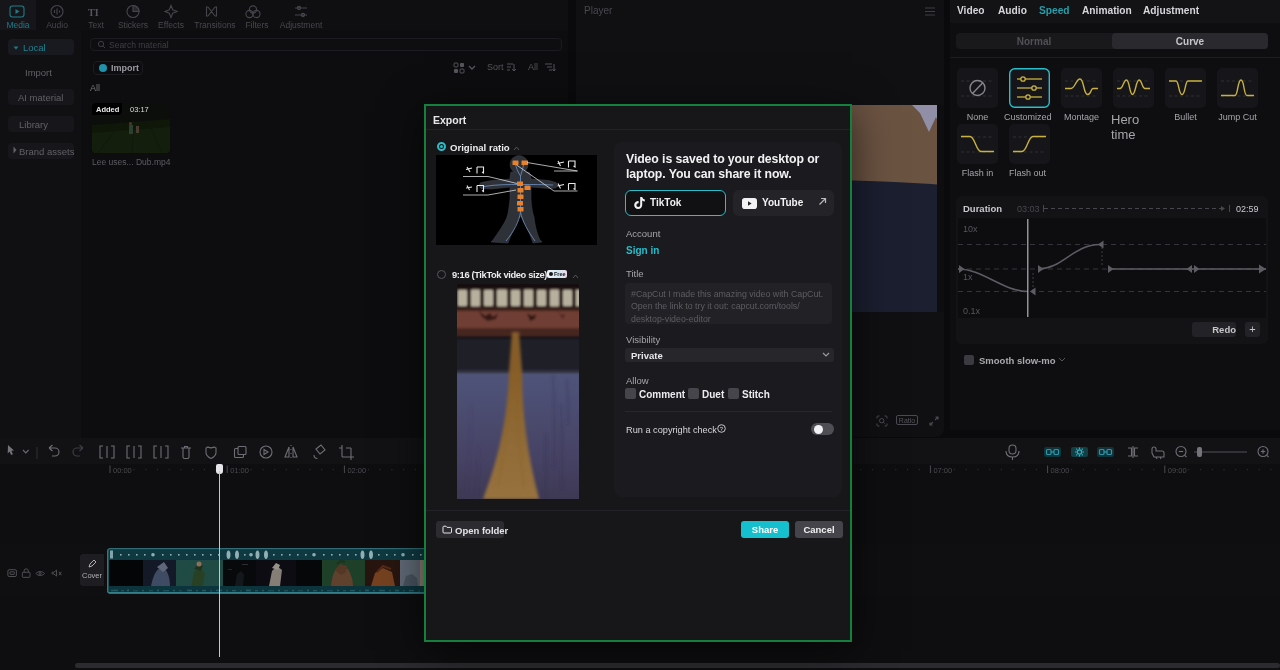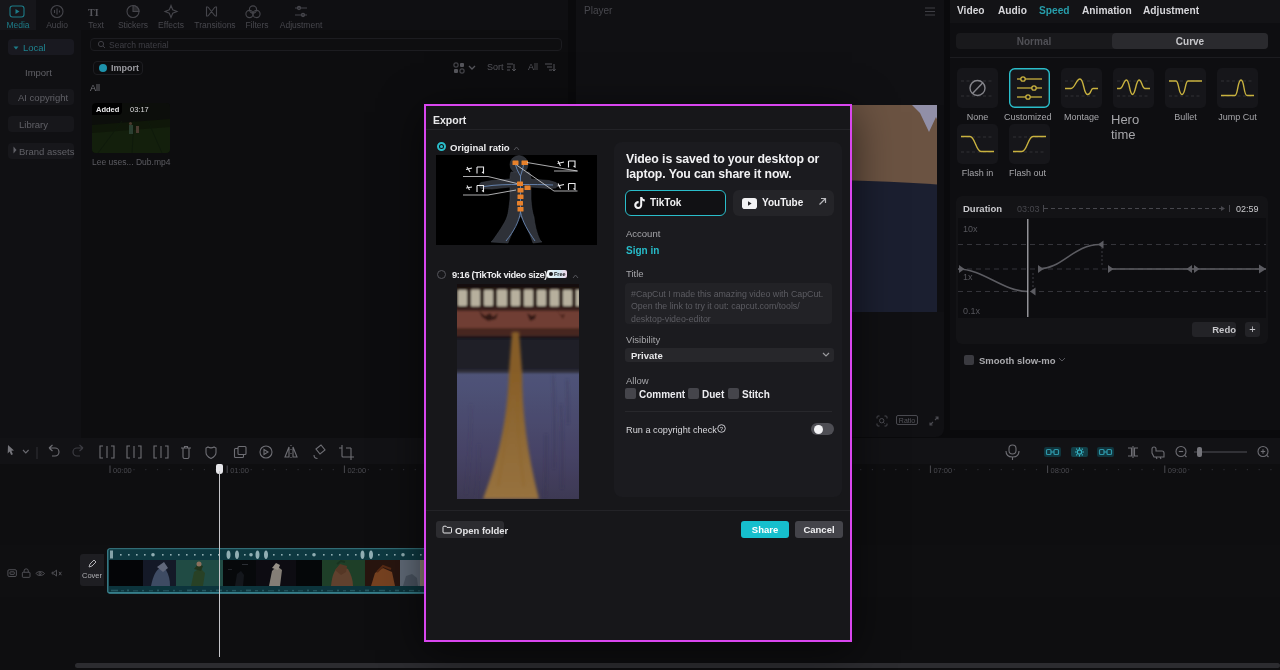--- a/index.html
+++ b/index.html
@@ -55,21 +55,21 @@
   <div id="sidebar">
     <div class="abs" style="left:8px;top:39px;width:66px;height:16px;background:#191920;border-radius:4px;"></div>
     <div class="abs" style="left:13px;top:45px;">
         <svg width="6" height="6" viewBox="0 0 6 6">
           <path d="M0.5 1.5l2.5 3 2.5-3z" fill="#1d7c88"></path>
         </svg>
       </div>
     <div class="abs" style="left:23px;top:42px;font-size:9.5px;color:#1e828e;">Local</div>
     <div class="abs" style="left:25px;top:66.5px;font-size:9.5px;color:#606066;">Import</div>
     <div class="abs" style="left:8px;top:89px;width:66px;height:16px;background:#17171b;border-radius:4px;"></div>
-    <div class="abs" style="left:18px;top:92px;font-size:9.5px;color:#606066;">AI copyright</div>
+    <div class="abs" style="left:18px;top:92px;font-size:9.5px;color:#606066;">AI material</div>
     <div class="abs" style="left:8px;top:116px;width:66px;height:16px;background:#17171b;border-radius:4px;"></div>
     <div class="abs" style="left:19px;top:119px;font-size:9.5px;color:#606066;">Library</div>
     <div class="abs" style="left:8px;top:143px;width:66px;height:16px;background:#17171b;border-radius:4px;"></div>
     <div class="abs" style="left:12px;top:146px;">
         <svg width="6" height="8" viewBox="0 0 6 8">
           <path d="M1.5 0.5l3 3.5-3 3.5z" fill="#606066"></path>
         </svg>
       </div>
     <div class="abs" style="left:19px;top:146px;font-size:9.5px;color:#606066;">Brand assets</div>
   </div>
@@ -630,21 +630,21 @@
       </g>
     </svg>
   </div>
 
   <div class="abs" style="left:216px;top:26px;width:7px;height:10px;background:#e6e6ea;border-radius:2px 2px 3px 3px;"></div>
   <div class="abs" style="left:219px;top:33px;width:1px;height:186px;background:#c6c6ca;"></div>
 
   <div class="abs" style="left:75px;top:225px;width:1205px;height:5px;background:#2c2c30;border-radius:3px;"></div>
 </div>
 
-<div class="abs" id="dialog" style="left:424px;top:104px;width:428px;height:538px;background:#17171a;border:2px solid #d946ef;box-shadow:0 8px 40px rgba(0,0,0,.6);">
+<div class="abs" id="dialog" style="left:424px;top:104px;width:428px;height:538px;background:#17171a;border:2px solid #15803d;box-shadow:0 8px 40px rgba(0,0,0,.6);">
   <div class="abs" style="left:7px;top:8px;font-size:10.5px;font-weight:700;color:#e8e8ea;">Export</div>
   <div class="abs" style="left:0;top:23px;width:424px;height:1px;background:#232327;"></div>
 
   <div class="abs" style="left:11px;top:36px;width:9px;height:9px;border-radius:50%;background:#101013;border:2px solid #2abdca;"></div>
     <div class="abs" style="left:14px;top:39px;width:3px;height:3px;border-radius:50%;background:#2abdca;"></div>
   <div class="abs" style="left:24px;top:35.5px;font-size:9.6px;font-weight:700;color:#ececee;">Original ratio</div>
   <div class="abs" style="left:87px;top:40px;">
       <svg width="7" height="5" viewBox="0 0 7 5">
         <path d="M1 4l2.5-3L6 4" stroke="#55555b" fill="none"></path>
       </svg>

